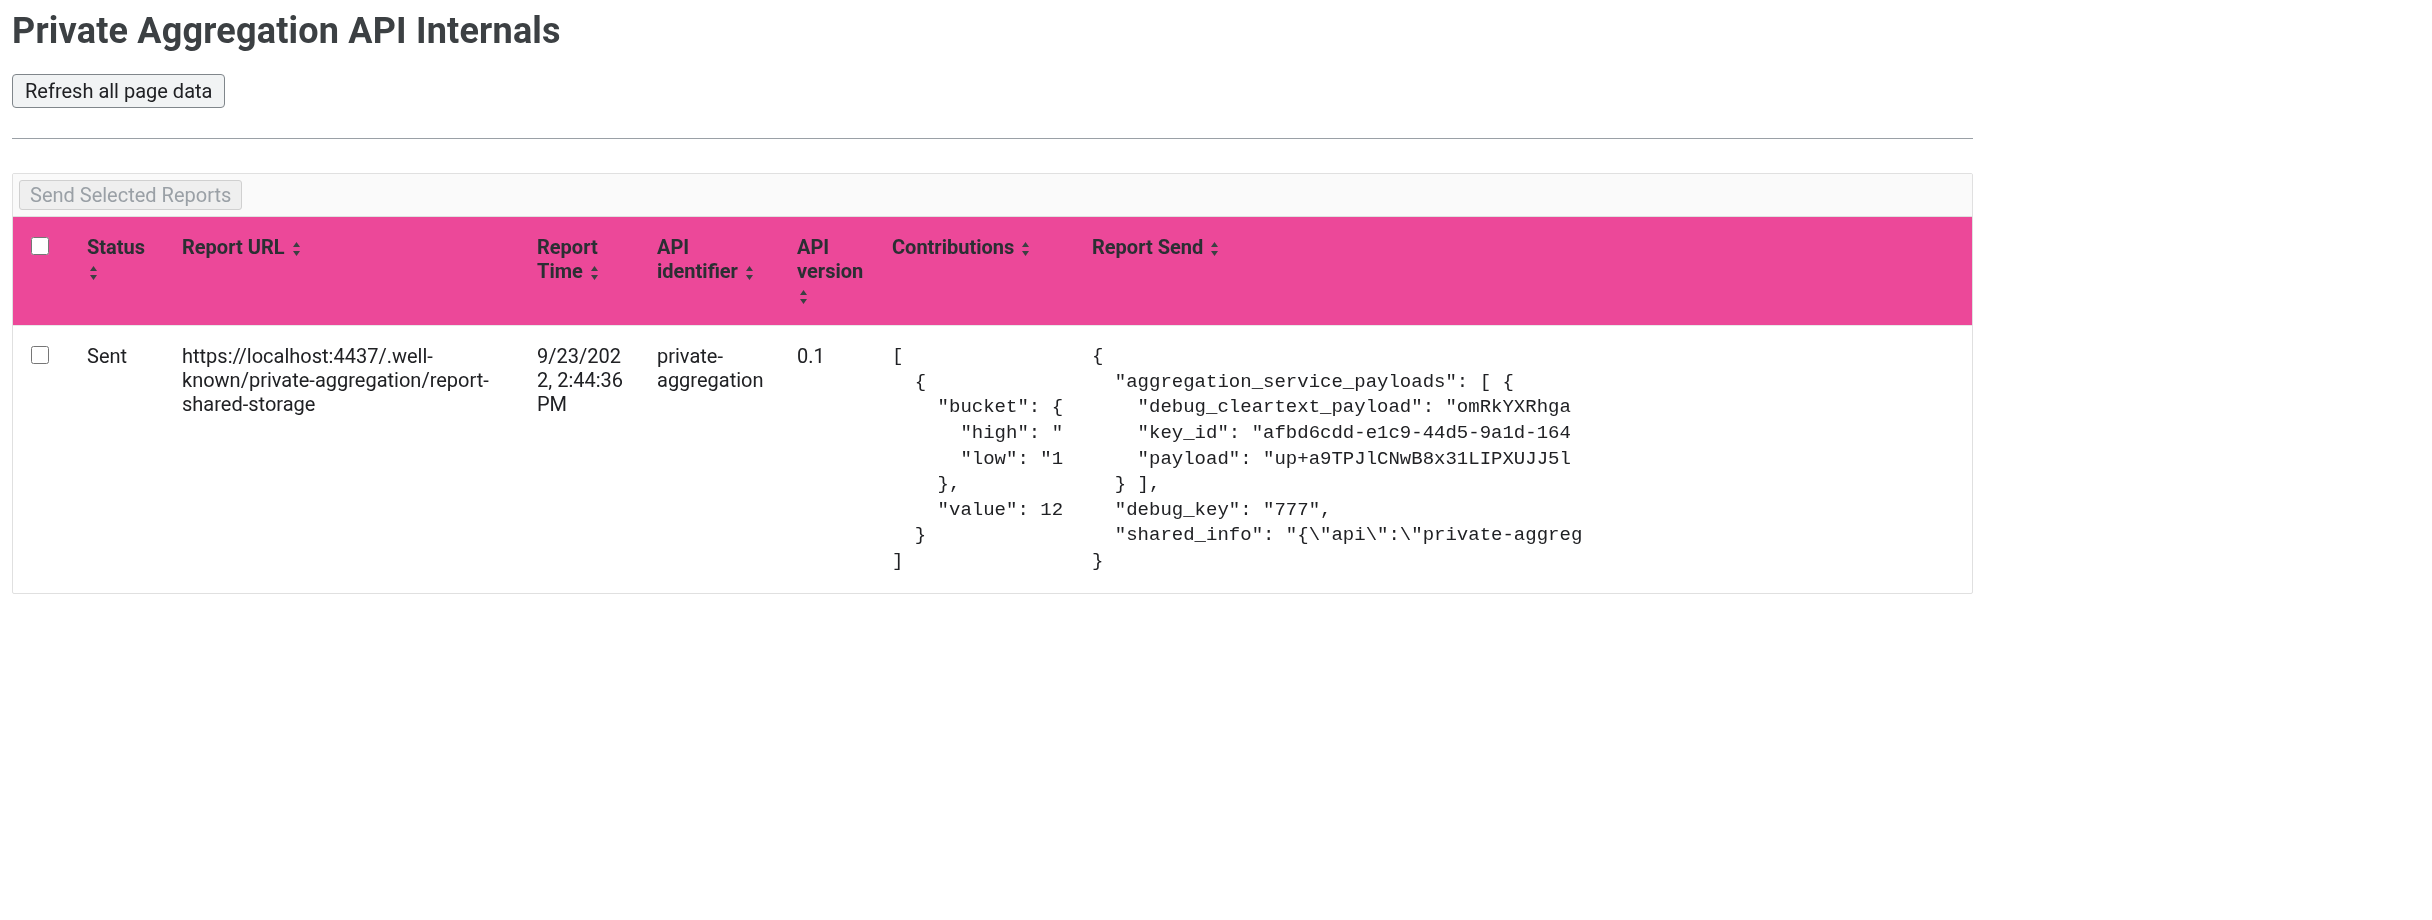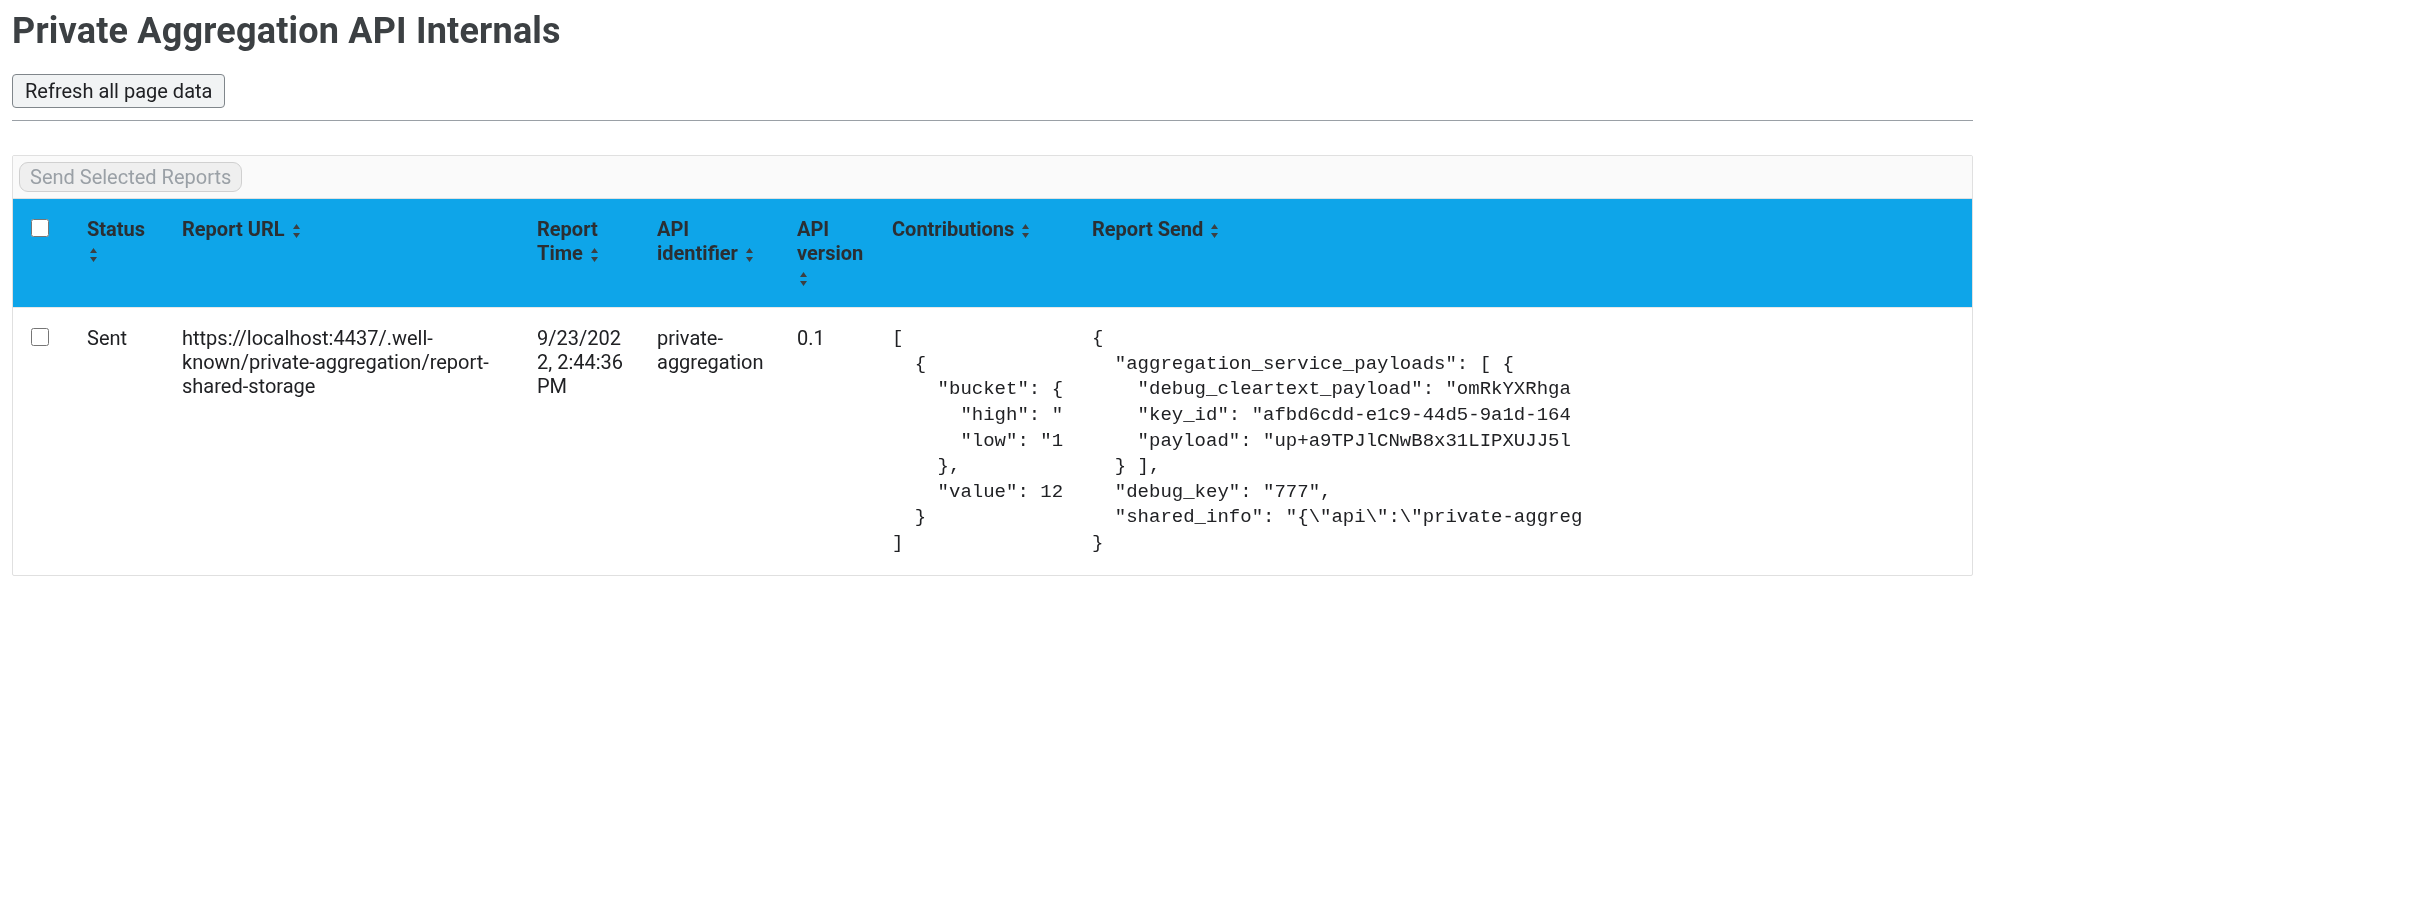--- a/index.html
+++ b/index.html
@@ -18,21 +18,21 @@
   h1.page-title {
     margin: 0 0 22px 0;
     font-size: 36px;
     font-weight: 700;
     color: #3c4043;
     letter-spacing: 0.2px;
   }
   .toolbar {
     display: flex;
     gap: 42px;
-    padding-bottom: 12px;
+    padding-bottom: 30px;
     border-bottom: 1px solid #9aa0a6;
     margin-bottom: 34px;
   }
   button.std {
     font: inherit;
     font-size: 20px;
     padding: 4px 12px;
     background: #f1f3f4;
     border: 1px solid #80868b;
     border-radius: 4px;
@@ -54,40 +54,40 @@
     padding: 6px 6px;
     border-bottom: 1px solid #e0e0e0;
     background: #fafafa;
   }
   button.ghost {
     font: inherit;
     font-size: 20px;
     padding: 2px 10px;
     background: #efefef;
     border: 1px solid #d0d0d0;
-    border-radius: 9px;
+    border-radius: 3px;
     color: #9aa0a6;
     cursor: default;
   }
   table.grid {
     width: 100%;
     border-collapse: collapse;
     table-layout: fixed;
   }
   table.grid th, table.grid td {
     text-align: left;
     vertical-align: top;
     padding: 18px 14px;
     font-size: 20px;
   }
   table.grid thead th {
     font-weight: 700;
     color: #2b2f33;
     border-bottom: 1px solid #e8e8e8;
-    background: #0ea5e9;
+    background: #ec4899;
   }
   table.grid tbody tr {
     border-top: 1px solid #eeeeee;
   }
   .col-cb   { width: 60px; }
   .col-status { width: 95px; }
   .col-url  { width: 355px; }
   .col-time { width: 120px; }
   .col-api  { width: 140px; }
   .col-ver  { width: 95px; }

